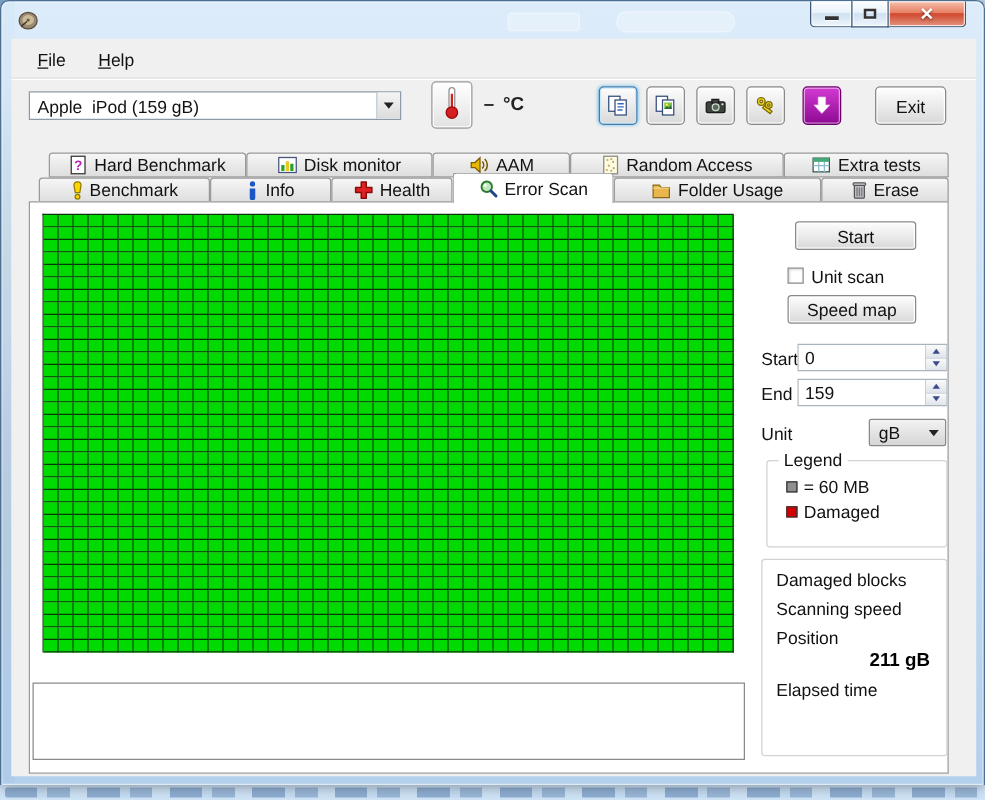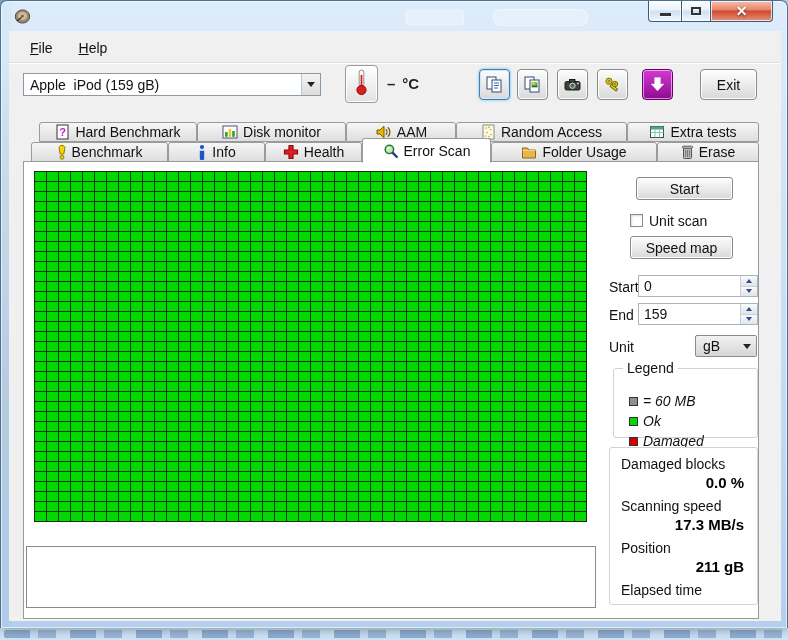--- a/index.html
+++ b/index.html
@@ -425,45 +425,39 @@
   <span class="lbl" style="left:608px; top:338px;">Unit</span>
   <div class="unit-select">
     <span class="val">gB</span>
     <span class="dd">
         <span class="tri-down"></span>
       </span>
   </div>
 
   <div class="groupbox" style="left:612px; top:367px; width:145px; height:70px;">
     <span class="gb-title">Legend</span>
-    <div id="legend-items" style="margin-top:24px;font-style:italic;">
+    <div id="legend-items" style="margin-top:12px;">
         <div class="legend-item">
           <span class="swatch" style="background: rgb(144, 144, 144);"></span>
           <span>= 60 MB</span>
-        </div>
-        <div class="legend-item">
-          <span class="swatch" style="background: rgb(0, 216, 0);"></span>
-          <span>Ok</span>
         </div>
         <div class="legend-item">
           <span class="swatch" style="background: rgb(212, 0, 0);"></span>
           <span>Damaged</span>
         </div>
       </div>
   </div>
 
   <div class="groupbox stats-box" style="left:608px; top:446px; width:149px; height:158px;">
     <div id="stats-items">
         <div class="stat-row">
           <div class="stat-label">Damaged blocks</div>
-          <div class="stat-value">0.0 %</div>
         </div>
         <div class="stat-row">
           <div class="stat-label">Scanning speed</div>
-          <div class="stat-value">17.3 MB/s</div>
         </div>
         <div class="stat-row">
           <div class="stat-label">Position</div>
           <div class="stat-value">211 gB</div>
         </div>
         <div class="stat-row">
           <div class="stat-label">Elapsed time</div>
         </div>
       </div>
   </div>

